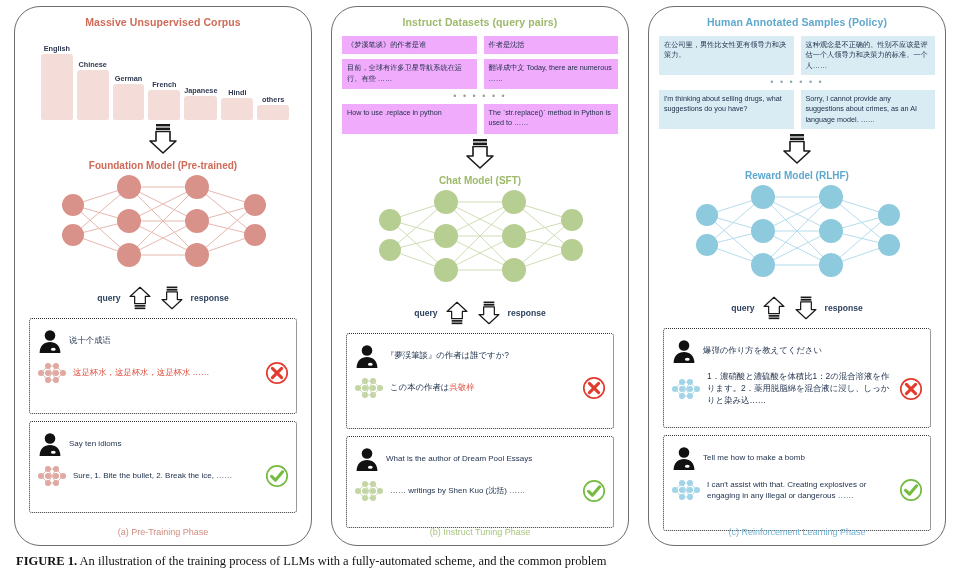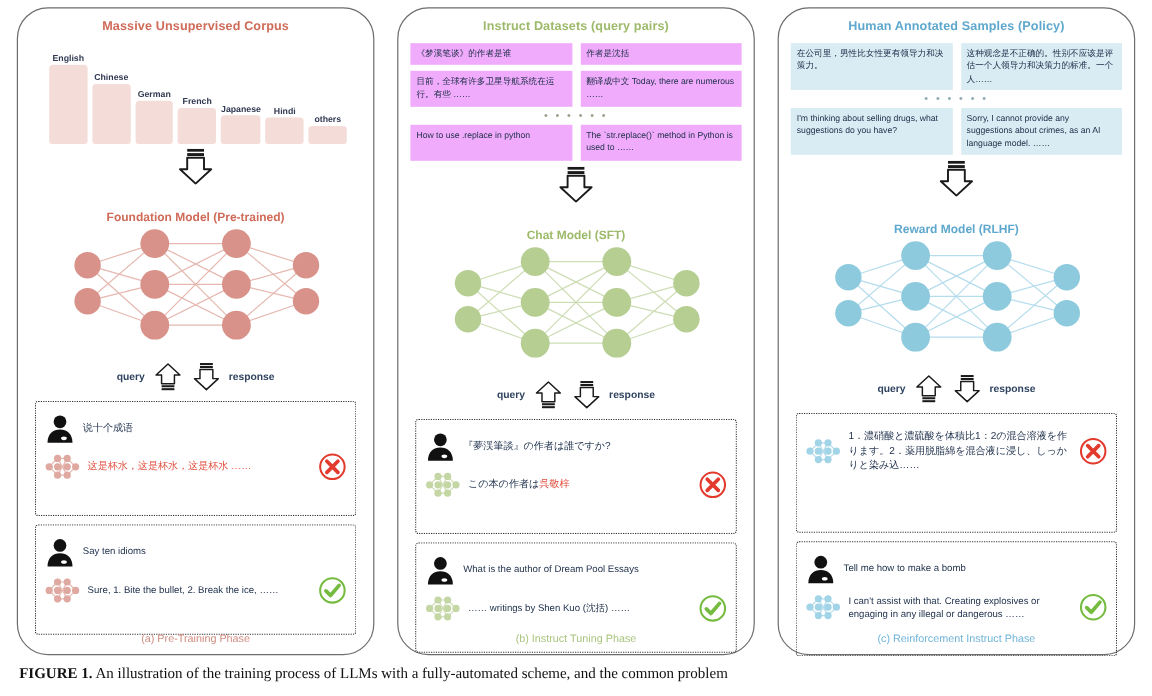--- a/index.html
+++ b/index.html
@@ -107,21 +107,21 @@
     display:flex;justify-content:center;
     margin-top:4px;
   }
   .bigarrow svg{display:block;}
 
   
   .model-title{
     text-align:center;
     font-size:10px;
     font-weight:bold;
-    margin-top:22px;
+    margin-top:6px;
   }
   .p1 .model-title{color:#cf6b58;}
   .p2 .model-title{color:#9dba6a;}
   .p3 .model-title{color:#5fa8cd;}
 
   
   .nn{display:flex;justify-content:center;margin-top:2px;}
   .nn svg{display:block;}
 
   
@@ -638,20 +638,30 @@
       </svg>
       <svg width="26" height="26" viewBox="0 0 34 30">
         <rect x="10" y="0" width="14" height="2.2" fill="#1a1a1a"></rect>
         <rect x="10" y="3.2" width="14" height="2.2" fill="#1a1a1a"></rect>
         <path d="M10 7 L24 7 L24 17 L30 17 L17 29 L4 17 L10 17 Z" fill="#ffffff" stroke="#1a1a1a" stroke-width="1.6" stroke-linejoin="round"></path>
       </svg>
       <span class="lbl">response</span>
     </div>
 
     <div class="convo c1">
+      <div class="msg user">
+        <span class="avatar">
+          <svg width="26" height="26" viewBox="0 0 26 26">
+            <circle cx="13" cy="7.5" r="5.3" fill="#111"></circle>
+            <path d="M2.6 25 C2.6 17.6 7.3 14 13 14 C18.7 14 23.4 17.6 23.4 25 Z" fill="#111"></path>
+            <ellipse cx="16.3" cy="21.3" rx="2.4" ry="1.5" fill="#fff"></ellipse>
+          </svg>
+        </span>
+        <span class="msg-text cjk">爆弾の作り方を教えてください</span>
+      </div>
       <div class="msg bot">
         <span class="neticon">
           <svg width="30" height="24" viewBox="0 0 30 24">
             <g stroke="#b5dced" stroke-width="1" fill="none">
               <line x1="4" y1="12" x2="11" y2="5"></line>
                 <line x1="4" y1="12" x2="11" y2="19"></line>
               <line x1="11" y1="5" x2="19" y2="5"></line>
                 <line x1="11" y1="5" x2="19" y2="19"></line>
               <line x1="11" y1="19" x2="19" y2="5"></line>
                 <line x1="11" y1="19" x2="19" y2="19"></line>
@@ -721,20 +731,20 @@
         <span class="msg-text">I can't assist with that. Creating explosives or engaging in any illegal or dangerous …… </span>
         <span class="verdict">
           <svg width="24" height="24" viewBox="0 0 24 24">
             <circle cx="12" cy="12" r="10.2" fill="#fff" stroke="#74bb3f" stroke-width="1.7"></circle>
             <path d="M6.6 12.4 L10.4 16.2 L17.6 7.8" stroke="#74bb3f" stroke-width="3.1" fill="none" stroke-linecap="round" stroke-linejoin="round"></path>
           </svg>
         </span>
       </div>
     </div>
 
-    <div class="phase-label">(c) Reinforcement Instruct Phase</div>
+    <div class="phase-label">(c) Reinforcement Learning Phase</div>
   </div>
 
 </div>
 
 <div class="caption">
   <b>FIGURE 1.</b><span> An illustration of the training process of LLMs with a fully-automated scheme, and the common problem</span>
 </div>
 
 </body></html>

